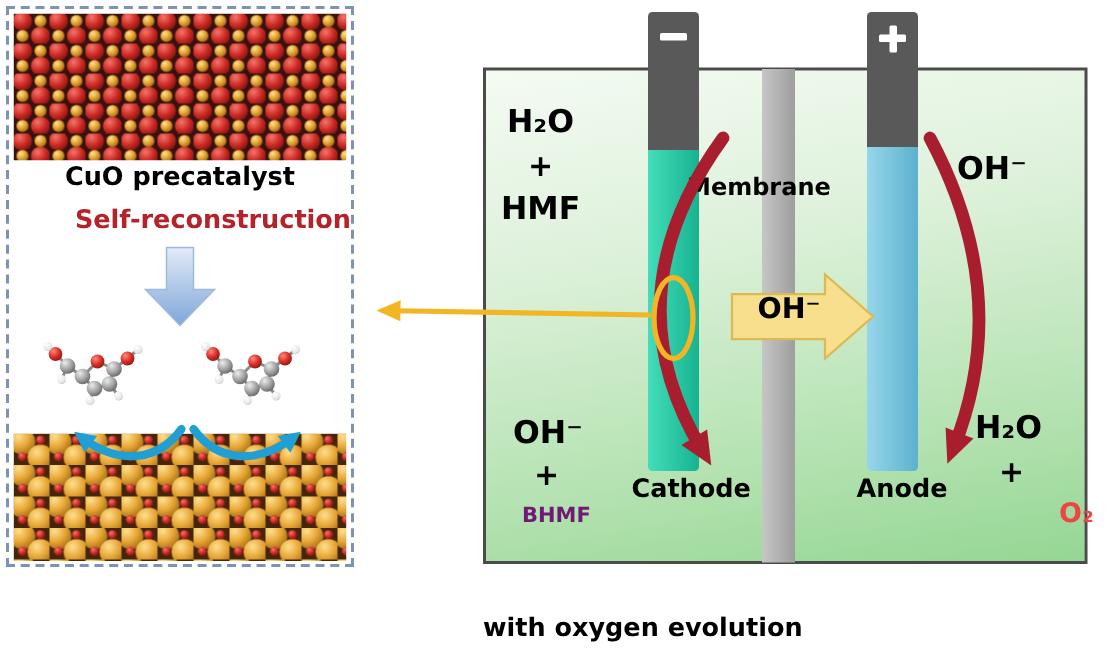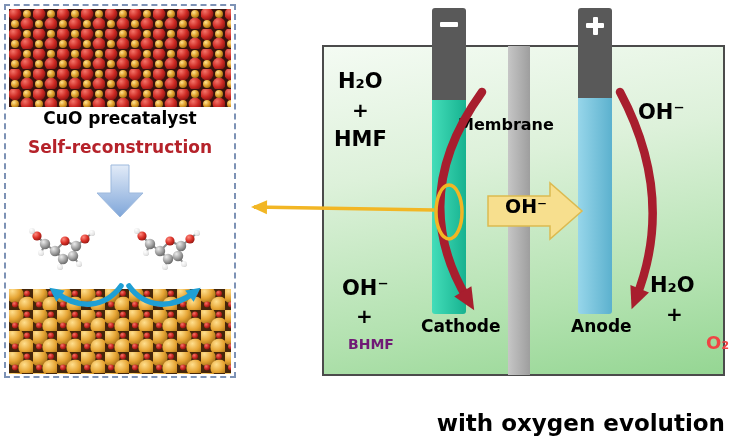--- a/index.html
+++ b/index.html
@@ -13,21 +13,21 @@
   
   .left-box {
     position:absolute; left:4px; top:4px; width:232px; height:374px;
     border:2px dashed #7d92b5; background:#ffffff;
   }
   .lattice-top    { position:absolute; left:3px; top:3px; }
   .lattice-bottom { position:absolute; left:3px; top:283px; }
   .molecules      { position:absolute; left:3px; top:206px; }
   .down-arrow     { position:absolute; left:90px; top:158px; }
   .cuo-label      { left:0; top:104px; width:100%; text-align:center; font-size:17px; }
-  .selfrec-label  { left:0; top:133px; width:100%; text-align:center; font-size:17px; color:#b5222a; }
+  .selfrec-label  { left:0; top:133px; width:100%; text-align:right; font-size:17px; color:#b5222a; }
   .leftcap1 { left:4px; top:385px; width:232px; text-align:center; font-size:17px; }
   .leftcap2 { left:4px; top:408px; width:232px; text-align:center; font-size:17px; }
 
   
   .cell-box {
     position:absolute; left:322px; top:45px; width:403px; height:331px;
     border:2px solid #4b4b4b;
     background:linear-gradient(170deg, #f4fbf3 0%, #ddf1da 35%, #b3e2b0 75%, #95d693 100%);
   }
   .membrane {
@@ -55,21 +55,21 @@
   .t-cathode  { left:421px; top:318px; font-size:17px; }
   .t-membrane { left:458px; top:117px; font-size:16px; }
   .t-oh-mid   { left:505px; top:197px; font-size:19px; }
   .t-oh-an    { left:638px; top:101px; font-size:21px; }
   .t-anode    { left:571px; top:318px; font-size:17px; }
   .t-h2o-out  { left:650px; top:274px; font-size:21px; }
   .t-plus3    { left:666px; top:304px; font-size:20px; }
   .t-o2       { left:662px; top:334px; font-size:18px; color:#ef4444;margin-left:44px; }
 
   .cap1 { left:322px; top:387px; width:403px; text-align:center; font-size:19px; }
-  .cap2 { left:322px; top:411px; width:403px; text-align:right; font-size:23px; }
+  .cap2 { left:322px; top:411px; width:403px; text-align:left; font-size:17px; }
 </style>
 </head>
 <body>
 
 <div id="canvas">
 
   <div class="left-box">
 
     <svg class="lattice-top" width="222" height="98" viewBox="0 0 222 98">
       <defs>

